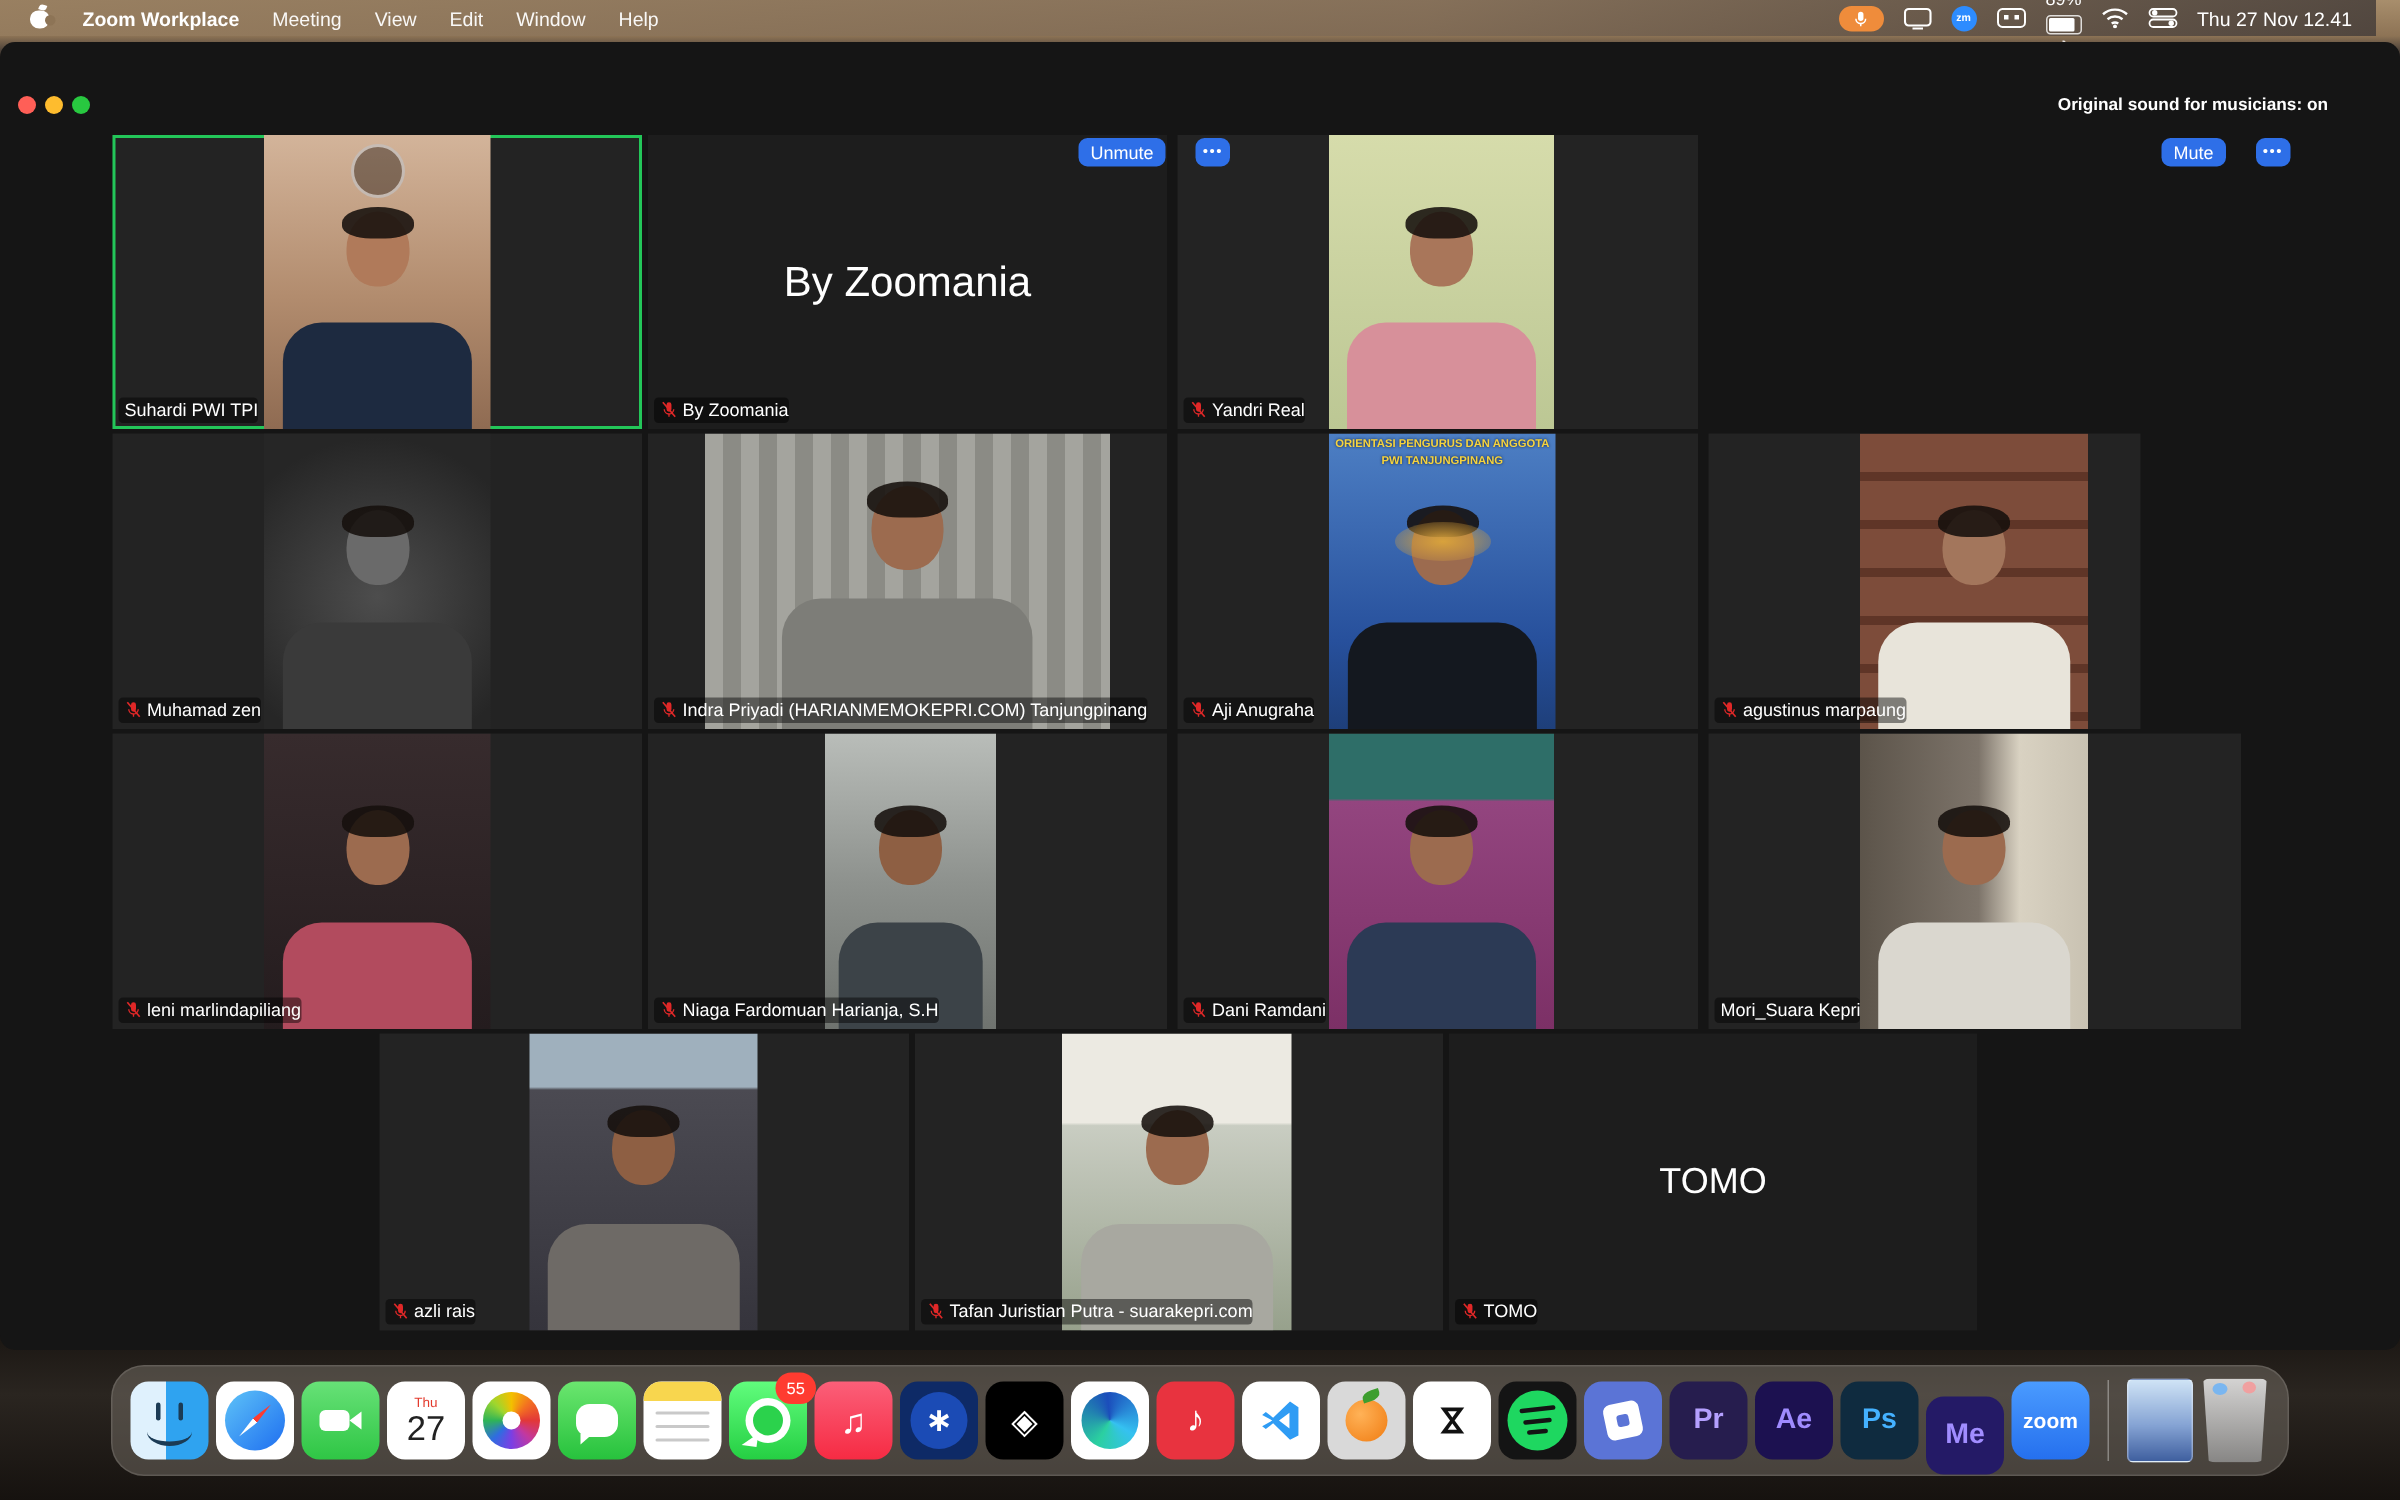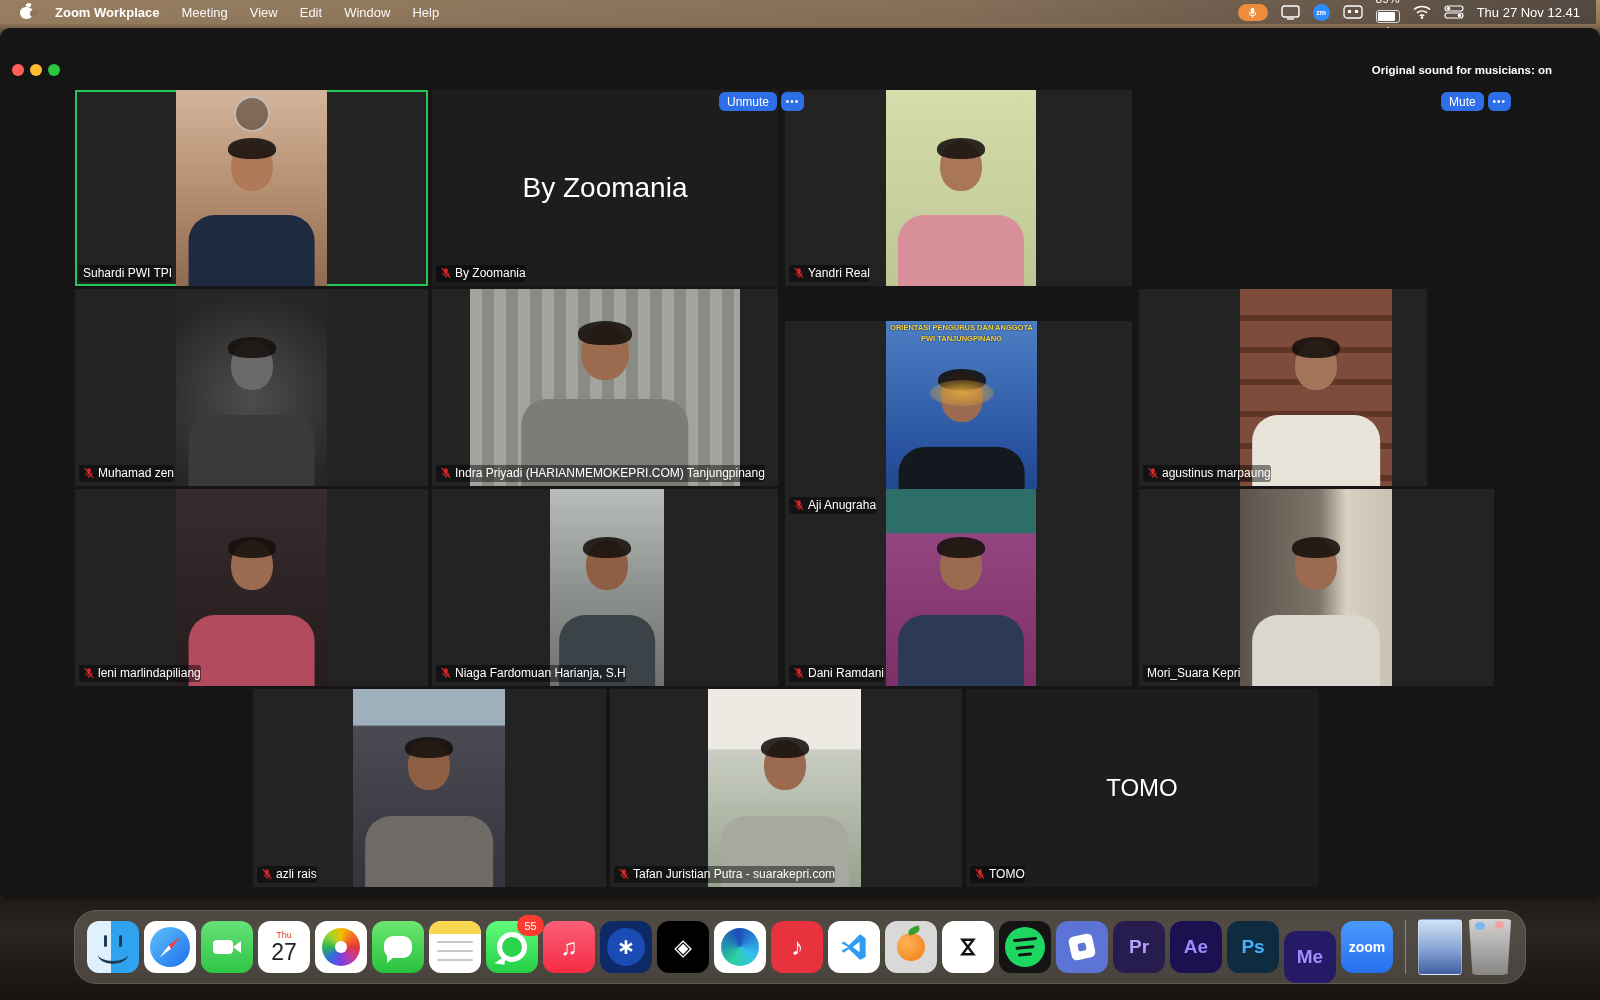--- a/index.html
+++ b/index.html
@@ -1,20 +1,20 @@
 <!DOCTYPE html>
 <html><head>
 <meta charset="utf-8">
 <style>
   html,body{margin:0;padding:0;background:#000;}
   #screen{position:relative;width:1600px;height:1000px;overflow:hidden;
     font-family:"Liberation Sans","DejaVu Sans",sans-serif;
     background:linear-gradient(180deg,#a88e6c 0px,#8d7355 24px,#4a4038 34px,#201b17 120px,#14100d 870px,#2a2520 930px,#16120f 1000px);}
   
-  #menubar{position:absolute;top:0;left:0;right:4px;height:24px;display:flex;align-items:center;
+  #menubar{position:absolute;top:0;left:0;right:16px;height:24px;display:flex;align-items:center;
     background:linear-gradient(90deg,rgba(150,125,95,.85),rgba(125,105,85,.8) 60%,rgba(70,62,58,.85));
     color:#fff;font-size:13px;}
   #menubar .left{display:flex;align-items:center;gap:22px;padding-left:20px;}
   #menubar .appname{font-weight:bold;}
   #menubar .mitem{opacity:.95;}
   .applelogo{position:relative;width:13px;height:14px;}
   .applelogo .body{position:absolute;inset:2px 0 0 0;background:#fff;border-radius:45% 45% 48% 48%;}
   .applelogo .bite{position:absolute;right:-4px;top:5px;width:7px;height:7px;border-radius:50%;background:#8d7456;}
   .applelogo .leaf{position:absolute;top:-2px;left:6px;width:5px;height:4px;background:#fff;border-radius:60% 0 60% 0;transform:rotate(20deg);}
   #menubar .right{margin-left:auto;display:flex;align-items:center;gap:13px;padding-right:16px;}
@@ -26,21 +26,21 @@
   .battnub{width:2px;height:5px;background:rgba(255,255,255,.8);border-radius:0 1px 1px 0;margin-left:1px;}
   .mdate{font-size:13px;}
   
   #zwin{position:absolute;left:0;right:0;top:28px;height:872px;background:#151515;border-radius:10px;}
   .tl{position:absolute;top:36px;width:12px;height:12px;border-radius:50%;}
   #tl-close{left:12px;background:#ff5f57;}
   #tl-min{left:30px;background:#febc2e;}
   #tl-zoomb{left:48px;background:#28c840;}
   #origsound{position:absolute;top:36px;right:48px;color:#fff;font-size:11.5px;font-weight:bold;}
   
-  .fctl{position:absolute;display:flex;gap:4px;z-index:5;}
+  .fctl{position:absolute;display:flex;gap:20px;z-index:5;}
   #unmute-ctl{left:719px;top:64px;}
   #mute-ctl{left:1441px;top:64px;}
   .bluebtn{background:#2e6fe8;color:#fff;border:none;border-radius:6px;font-size:12px;padding:2px 8px;height:19px;display:flex;align-items:center;font-family:inherit;}
   .morebtn{width:23px;justify-content:center;letter-spacing:1px;font-size:10px;padding:2px 4px;}
   
   .tile{position:absolute;background:#232323;overflow:hidden;}
   .tile.active{outline:2px solid #23c659;outline-offset:-2px;}
   .video{position:absolute;top:0;bottom:0;overflow:hidden;}
   .head{position:absolute;left:50%;transform:translateX(-50%);top:26%;width:42px;height:50px;border-radius:50% 50% 46% 46%;background:var(--skin,#b07a5a);}
   .head::before{content:"";position:absolute;top:-3px;left:-3px;right:-3px;height:42%;border-radius:50% 50% 40% 40%;background:rgba(22,16,12,.88);}
@@ -48,21 +48,21 @@
   .nametag{position:absolute;left:4px;bottom:4px;display:inline-flex;align-items:center;gap:3px;background:rgba(0,0,0,.45);border-radius:3px;padding:1px 0 2px 4px;color:#fff;font-size:12px;z-index:4;white-space:nowrap;}
   .micoff{flex:0 0 auto;}
   .bigtext{position:absolute;inset:0;display:flex;align-items:center;justify-content:center;color:#fff;font-weight:400;}
   
   .t1{left:75px;top:62px;width:353px;height:196px;}
   .t2{left:432px;top:62px;width:346px;height:196px;background:#1d1d1d;}
   .t3{left:785px;top:62px;width:347px;height:196px;}
   .t4{left:1139px;top:62px;width:355px;height:196px;}
   .t5{left:75px;top:261px;width:353px;height:197px;}
   .t6{left:432px;top:261px;width:346px;height:197px;}
-  .t7{left:785px;top:261px;width:347px;height:197px;margin-top:32px;}
+  .t7{left:785px;top:261px;width:347px;height:197px;}
   .t8{left:1139px;top:261px;width:288px;height:197px;}
   .t9{left:75px;top:461px;width:353px;height:197px;}
   .t10{left:432px;top:461px;width:346px;height:197px;}
   .t11{left:785px;top:461px;width:347px;height:197px;}
   .t12{left:1139px;top:461px;width:355px;height:197px;}
   .t13{left:253px;top:661px;width:353px;height:198px;}
   .t14{left:610px;top:661px;width:352px;height:198px;}
   .t15{left:966px;top:661px;width:352px;height:198px;background:#1d1d1d;}
   .t2 .bigtext{font-size:28px;}
   .t15 .bigtext{font-size:24px;}

